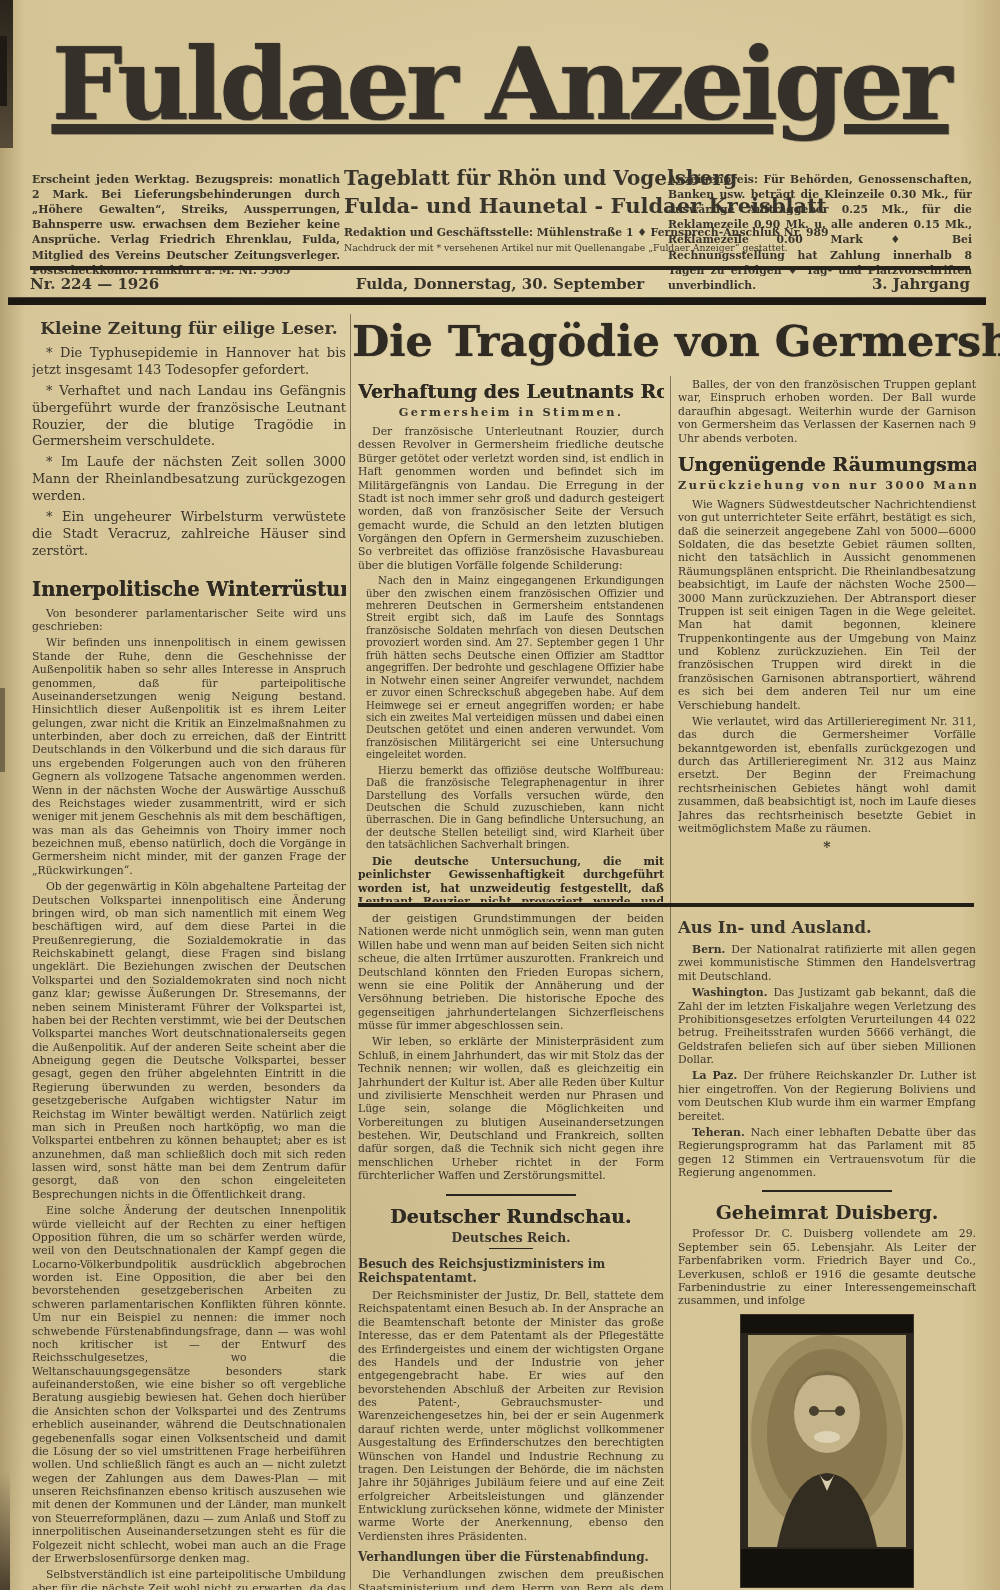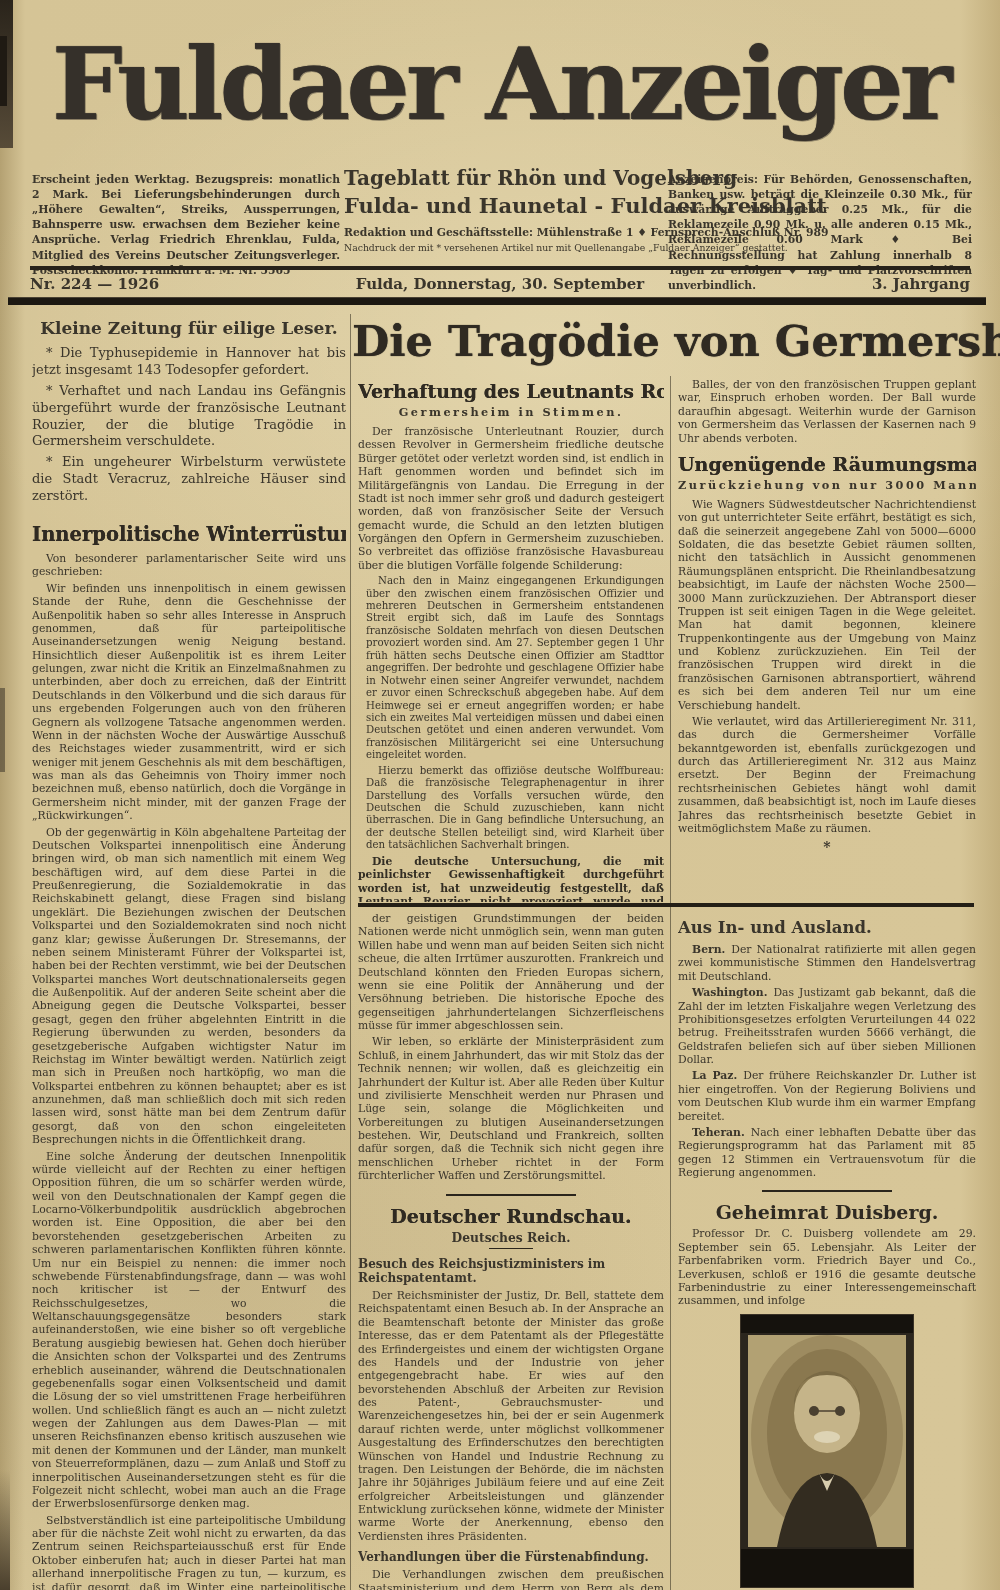--- a/index.html
+++ b/index.html
@@ -11,21 +11,21 @@
       linear-gradient(90deg,#b4a172 0,#d5c496 2.5%,#d7c698 96%,#c3af7d 100%),
       #d3c292;}
   .artifact{position:absolute;background:#3c3428;}
   .a1{left:0;top:0;width:13px;height:148px;background:linear-gradient(180deg,#2a241b,#574b38);}
   .a2{left:0;top:36px;width:7px;height:70px;background:#1f1a13;}
   .a3{left:0;top:688px;width:5px;height:84px;opacity:.55;}
   .a4{left:0;top:1470px;width:10px;height:120px;background:linear-gradient(0deg,#4a3f2d,transparent);}
   
   .masthead{position:absolute;left:30px;top:22px;width:940px;text-align:center;
     font-weight:bold;font-size:100px;line-height:1.25;letter-spacing:-4px;color:#35302a;
-    text-shadow:0 0 1px #35302a, 1px 1px 0 rgba(53,48,42,.4);white-space:nowrap;}
+    text-shadow:0 0 1px #35302a, 1px 1px 0 rgba(53,48,42,.4);white-space:nowrap;text-decoration:underline;}
   .hdr{position:absolute;font-weight:bold;text-align:justify;font-size:10.8px;line-height:1.4;}
   .hdr-left{left:32px;top:172px;width:308px;}
   .hdr-right{left:668px;top:172px;width:304px;}
   .hdr-center{position:absolute;left:344px;top:166px;width:312px;text-align:center;}
   .tag1{font-size:20px;font-weight:bold;white-space:nowrap;}
   .tag2{font-size:21px;font-weight:bold;white-space:nowrap;margin-top:3px;}
   .tag3{font-size:10.8px;font-weight:bold;margin-top:8px;white-space:nowrap;}
   .tag4{font-size:9.3px;margin-top:3px;white-space:nowrap;}
   .rule-a{position:absolute;left:30px;top:266px;width:940px;height:4px;background:#27221a;}
   .dateline{position:absolute;left:30px;top:273px;width:940px;height:22px;font-size:15px;}
@@ -103,20 +103,21 @@
   </div>
   <div class="rule-b"></div>
 
   <div class="vsep sep1"></div>
   <div class="vsep sep2"></div>
 
   <div class="col col-left">
     <div class="kz-head">Kleine Zeitung für eilige Leser.</div>
     <p class="kz-item">* Die Typhusepidemie in Hannover hat bis jetzt insgesamt 143 Todesopfer gefordert.</p>
     <p class="kz-item">* Verhaftet und nach Landau ins Gefängnis übergeführt wurde der französische Leutnant Rouzier, der die blutige Tragödie in Germersheim verschuldete.</p>
+    <p class="kz-item">* Im Laufe der nächsten Zeit sollen 3000 Mann der Rheinlandbesatzung zurückgezogen werden.</p>
     <p class="kz-item">* Ein ungeheurer Wirbelsturm verwüstete die Stadt Veracruz, zahlreiche Häuser sind zerstört.</p>
 
     <div class="art-head">Innerpolitische Winterrüstungen.</div>
     <p class="body-p">Von besonderer parlamentarischer Seite wird uns geschrieben:</p>
     <p class="body-p">Wir befinden uns innenpolitisch in einem gewissen Stande der Ruhe, denn die Geschehnisse der Außenpolitik haben so sehr alles Interesse in Anspruch genommen, daß für parteipolitische Auseinandersetzungen wenig Neigung bestand. Hinsichtlich dieser Außenpolitik ist es ihrem Leiter gelungen, zwar nicht die Kritik an Einzelmaßnahmen zu unterbinden, aber doch zu erreichen, daß der Eintritt Deutschlands in den Völkerbund und die sich daraus für uns ergebenden Folgerungen auch von den früheren Gegnern als vollzogene Tatsache angenommen werden. Wenn in der nächsten Woche der Auswärtige Ausschuß des Reichstages wieder zusammentritt, wird er sich weniger mit jenem Geschehnis als mit dem beschäftigen, was man als das Geheimnis von Thoiry immer noch bezeichnen muß, ebenso natürlich, doch die Vorgänge in Germersheim nicht minder, mit der ganzen Frage der „Rückwirkungen“.</p>
     <p class="body-p">Ob der gegenwärtig in Köln abgehaltene Parteitag der Deutschen Volkspartei innenpolitisch eine Änderung bringen wird, ob man sich namentlich mit einem Weg beschäftigen wird, auf dem diese Partei in die Preußenregierung, die Sozialdemokratie in das Reichskabinett gelangt, diese Fragen sind bislang ungeklärt. Die Beziehungen zwischen der Deutschen Volkspartei und den Sozialdemokraten sind noch nicht ganz klar; gewisse Äußerungen Dr. Stresemanns, der neben seinem Ministeramt Führer der Volkspartei ist, haben bei der Rechten verstimmt, wie bei der Deutschen Volkspartei manches Wort deutschnationalerseits gegen die Außenpolitik. Auf der anderen Seite scheint aber die Abneigung gegen die Deutsche Volkspartei, besser gesagt, gegen den früher abgelehnten Eintritt in die Regierung überwunden zu werden, besonders da gesetzgeberische Aufgaben wichtigster Natur im Reichstag im Winter bewältigt werden. Natürlich zeigt man sich in Preußen noch hartköpfig, wo man die Volkspartei entbehren zu können behauptet; aber es ist anzunehmen, daß man schließlich doch mit sich reden lassen wird, sonst hätte man bei dem Zentrum dafür gesorgt, daß von den schon eingeleiteten Besprechungen nichts in die Öffentlichkeit drang.</p>
     <p class="body-p">Eine solche Änderung der deutschen Innenpolitik würde vielleicht auf der Rechten zu einer heftigen Opposition führen, die um so schärfer werden würde, weil von den Deutschnationalen der Kampf gegen die Locarno-Völkerbundpolitik ausdrücklich abgebrochen worden ist. Eine Opposition, die aber bei den bevorstehenden gesetzgeberischen Arbeiten zu schweren parlamentarischen Konflikten führen könnte. Um nur ein Beispiel zu nennen: die immer noch schwebende Fürstenabfindungsfrage, dann — was wohl noch kritischer ist — der Entwurf des Reichsschulgesetzes, wo die Weltanschauungsgegensätze besonders stark aufeinanderstoßen, wie eine bisher so oft vergebliche Beratung ausgiebig bewiesen hat. Gehen doch hierüber die Ansichten schon der Volkspartei und des Zentrums erheblich auseinander, während die Deutschnationalen gegebenenfalls sogar einen Volksentscheid und damit die Lösung der so viel umstrittenen Frage herbeiführen wollen. Und schließlich fängt es auch an — nicht zuletzt wegen der Zahlungen aus dem Dawes-Plan — mit unseren Reichsfinanzen ebenso kritisch auszusehen wie mit denen der Kommunen und der Länder, man munkelt von Steuerreformplänen, dazu — zum Anlaß und Stoff zu innerpolitischen Auseinandersetzungen steht es für die Folgezeit nicht schlecht, wobei man auch an die Frage der Erwerbslosenfürsorge denken mag.</p>
     <p class="body-p">Selbstverständlich ist eine parteipolitische Umbildung aber für die nächste Zeit wohl nicht zu erwarten, da das Zentrum seinen Reichsparteiausschuß erst für Ende Oktober einberufen hat; auch in dieser Partei hat man allerhand innerpolitische Fragen zu tun, — kurzum, es ist dafür gesorgt, daß im Winter eine parteipolitische Langeweile nicht obwalten wird.</p>
 
     

